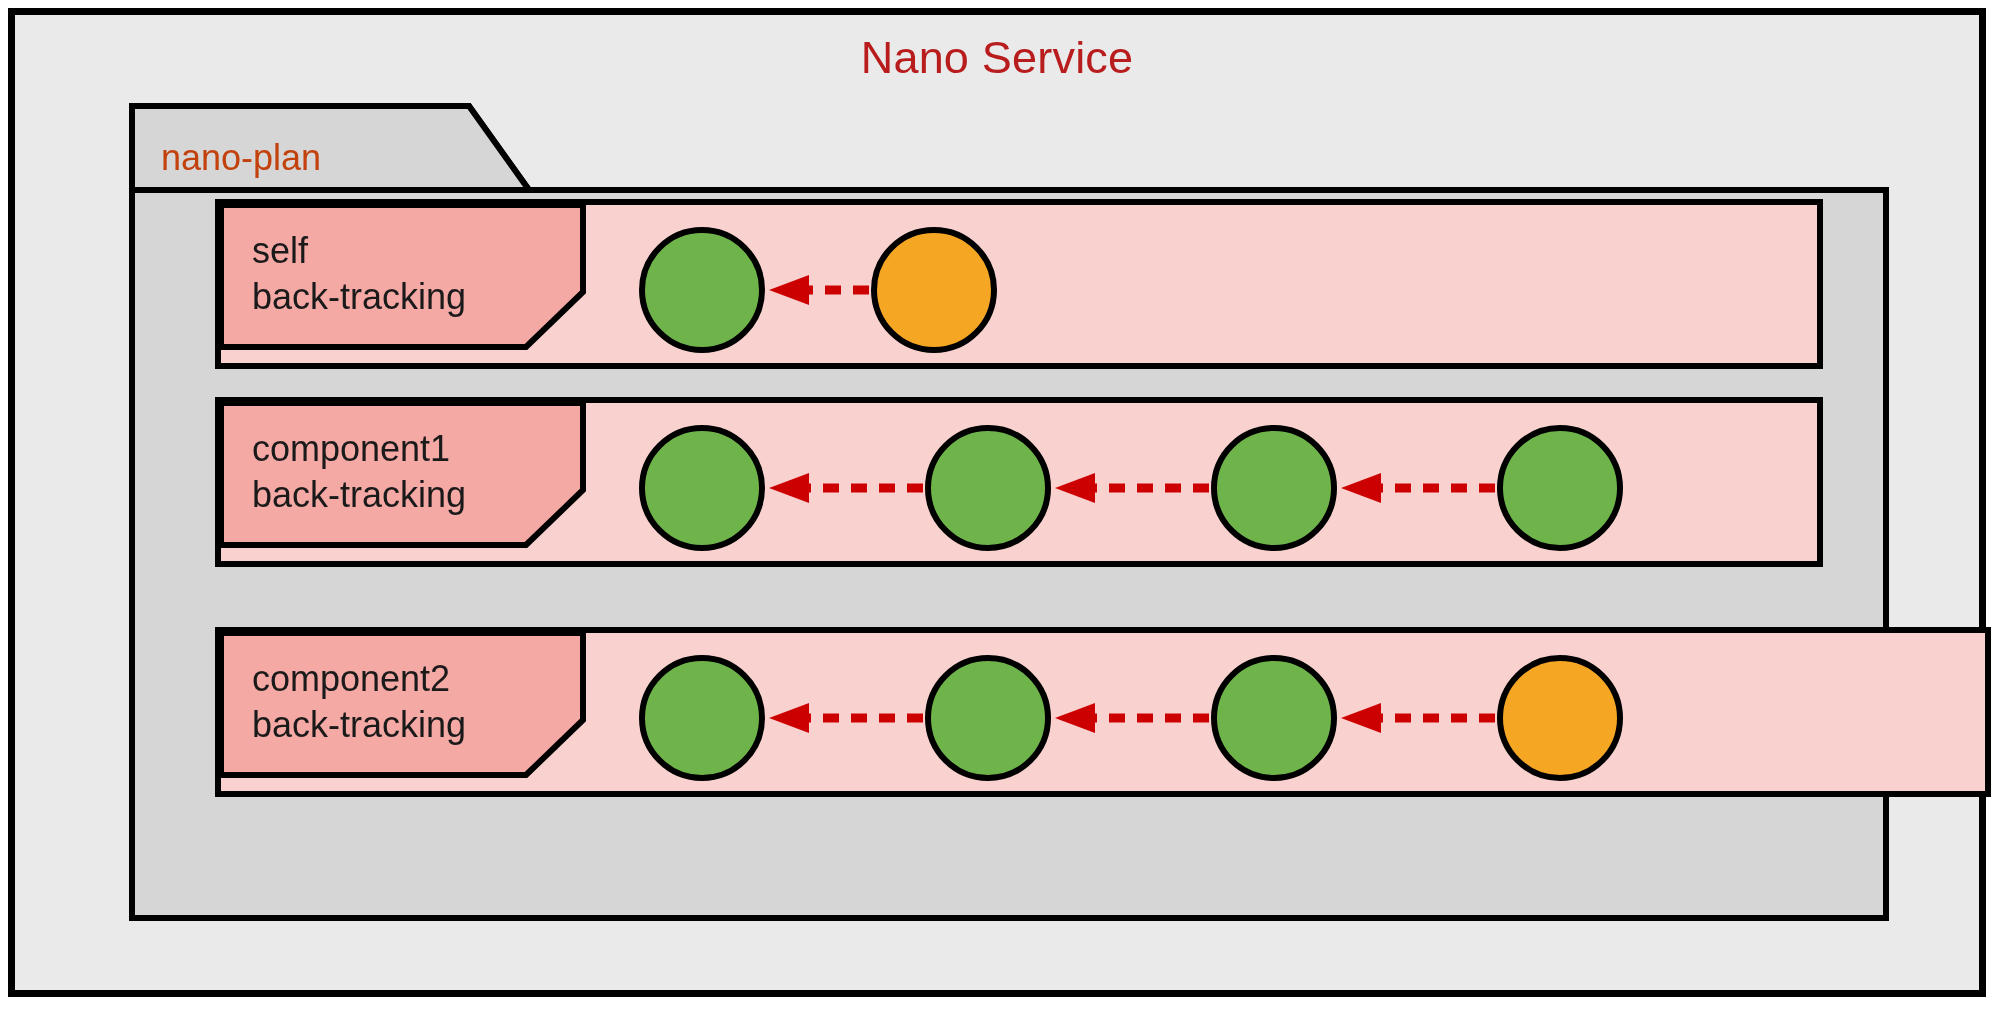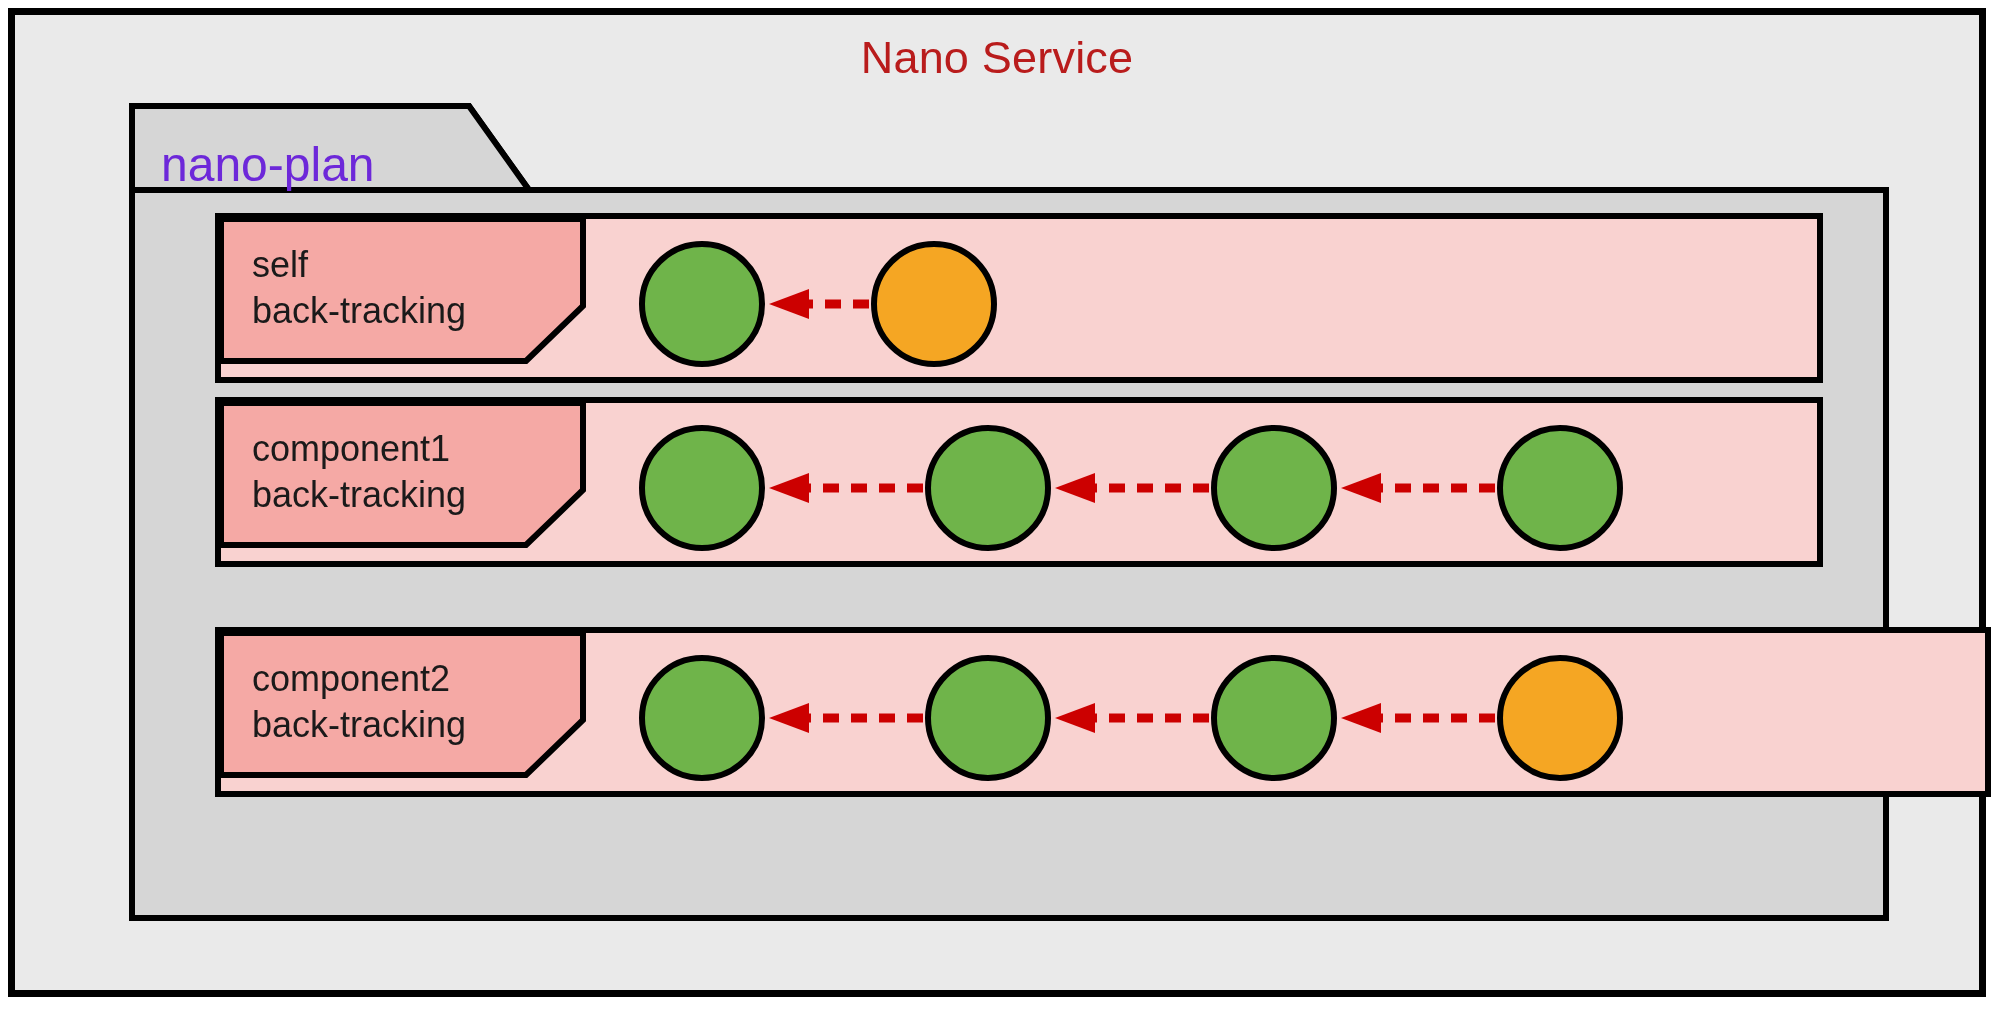--- a/index.html
+++ b/index.html
@@ -49,22 +49,22 @@
   }
   .plan-shape {
     position: absolute;
     left: 0;
     top: 0;
   }
   .plan-label {
     position: absolute;
     left: 32px;
     top: 34px;
-    font-size: 48px;
-    color: #6d28d9;
+    font-size: 36px;
+    color: #c2410c;
     white-space: nowrap;
   }
   
   .lane {
     position: absolute;
     box-sizing: border-box;
     background: #f9d2d0;
     border: 6px solid #000000;
   }
   .lane-label {
@@ -118,21 +118,21 @@
 
     <div class="plan-package">
 
       <svg class="plan-shape" width="1760" height="818" viewBox="0 0 1760 818">
         <path d="M3,3 H340 L400,87 H1757 V815 H3 Z" fill="#d6d6d6" stroke="#000000" stroke-width="6"></path>
         <path d="M3,3 H340 L400,87 H3 Z" fill="#d6d6d6" stroke="#000000" stroke-width="6"></path>
       </svg>
 
       <div class="plan-label">nano-plan</div>
 
-      <div class="lane" style="left:86px; top:96px; width:1608px; height:170px;margin-top:14px;">
+      <div class="lane" style="left:86px; top:96px; width:1608px; height:170px;">
 
         <div class="lane-label">
           <svg width="368" height="148" viewBox="0 0 368 148">
             <path d="M3,3 H365 V90 L308,145 H3 Z" fill="#f5a9a5" stroke="#000000" stroke-width="6"></path>
           </svg>
           <div class="lane-label-text">self
 back-tracking</div>
         </div>
 
         <div class="nodes">

